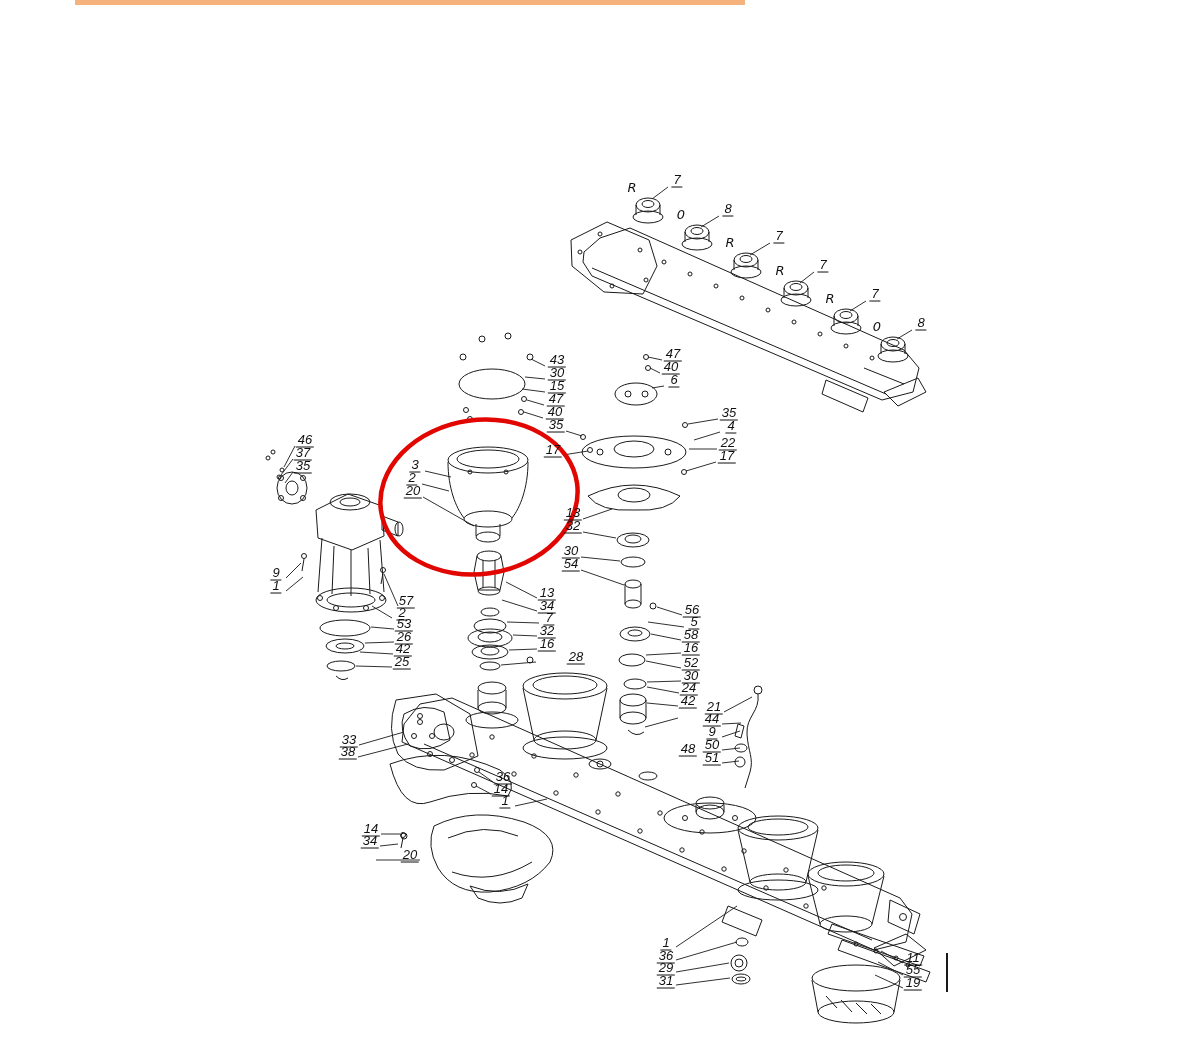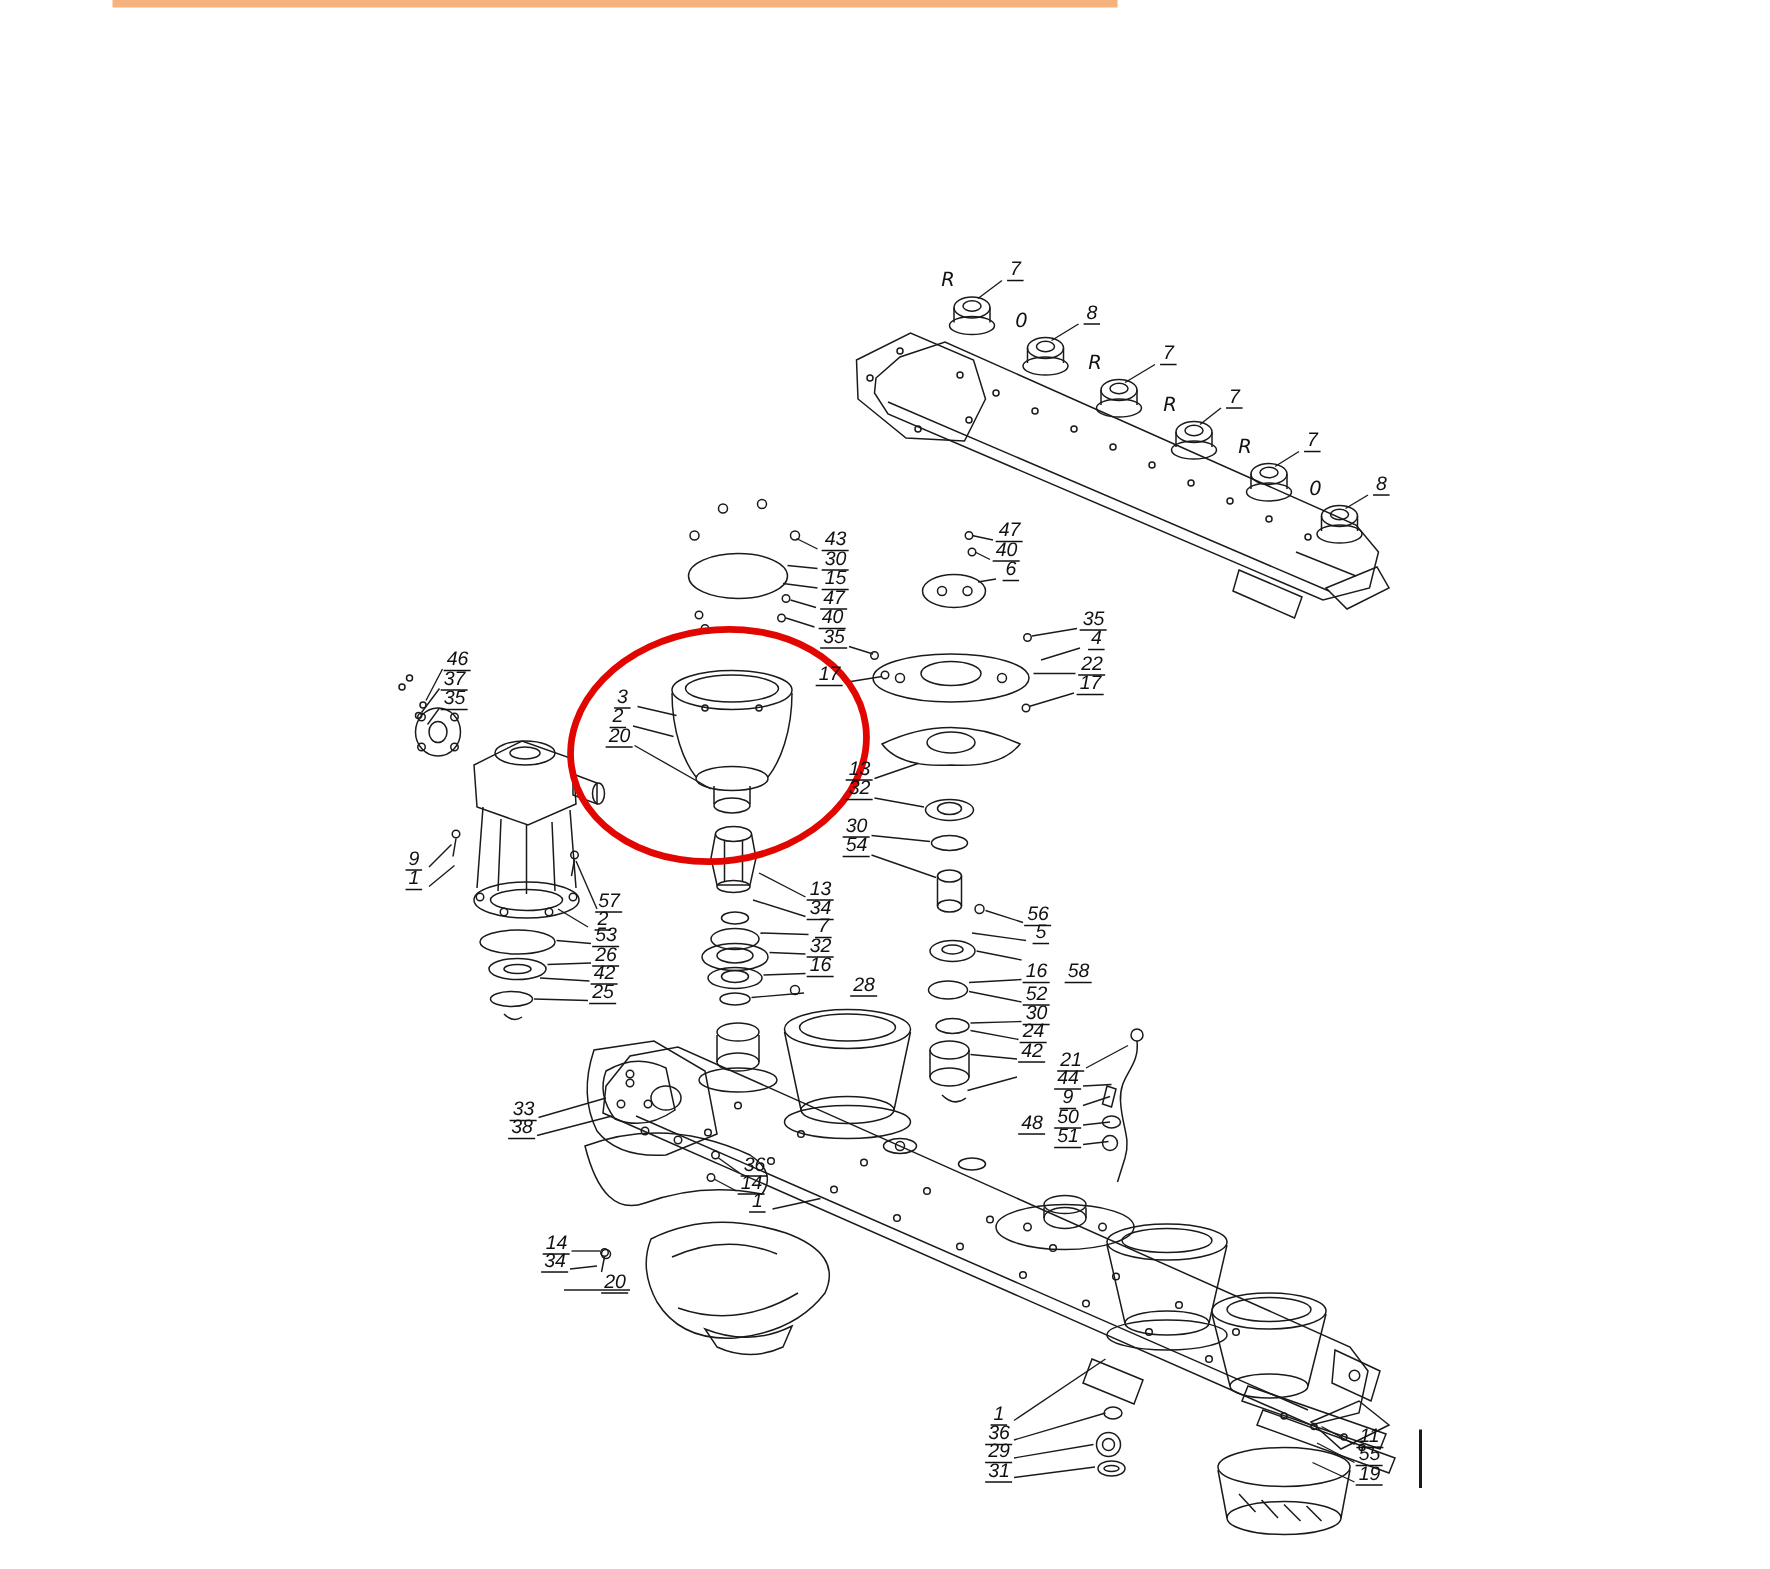--- a/index.html
+++ b/index.html
@@ -423,21 +423,21 @@
     <span class="callout" style="left: 403px; top: 650px;">42</span>
     <span class="callout" style="left: 402px; top: 663px;">25</span>
     <span class="callout" style="left: 547px; top: 594px;">13</span>
     <span class="callout" style="left: 547px; top: 607px;">34</span>
     <span class="callout" style="left: 549px; top: 619px;">7</span>
     <span class="callout" style="left: 547px; top: 632px;">32</span>
     <span class="callout" style="left: 547px; top: 645px;">16</span>
     <span class="callout" style="left: 546px; top: 658px; margin-left: 30px;">28</span>
     <span class="callout" style="left: 692px; top: 611px;">56</span>
     <span class="callout" style="left: 694px; top: 623px;">5</span>
-    <span class="callout" style="left: 719px; top: 636px; margin-top: 13px;">58</span>
+    <span class="callout" style="left: 691px; top: 636px;">58</span>
     <span class="callout" style="left: 691px; top: 649px;">16</span>
     <span class="callout" style="left: 691px; top: 664px;">52</span>
     <span class="callout" style="left: 691px; top: 677px;">30</span>
     <span class="callout" style="left: 689px; top: 689px;">24</span>
     <span class="callout" style="left: 688px; top: 702px;">42</span>
     <span class="callout" style="left: 688px; top: 712px; margin-top: 38px;">48</span>
     <span class="callout" style="left: 714px; top: 708px;">21</span>
     <span class="callout" style="left: 712px; top: 720px;">44</span>
     <span class="callout" style="left: 712px; top: 733px;">9</span>
     <span class="callout" style="left: 712px; top: 746px;">50</span>

